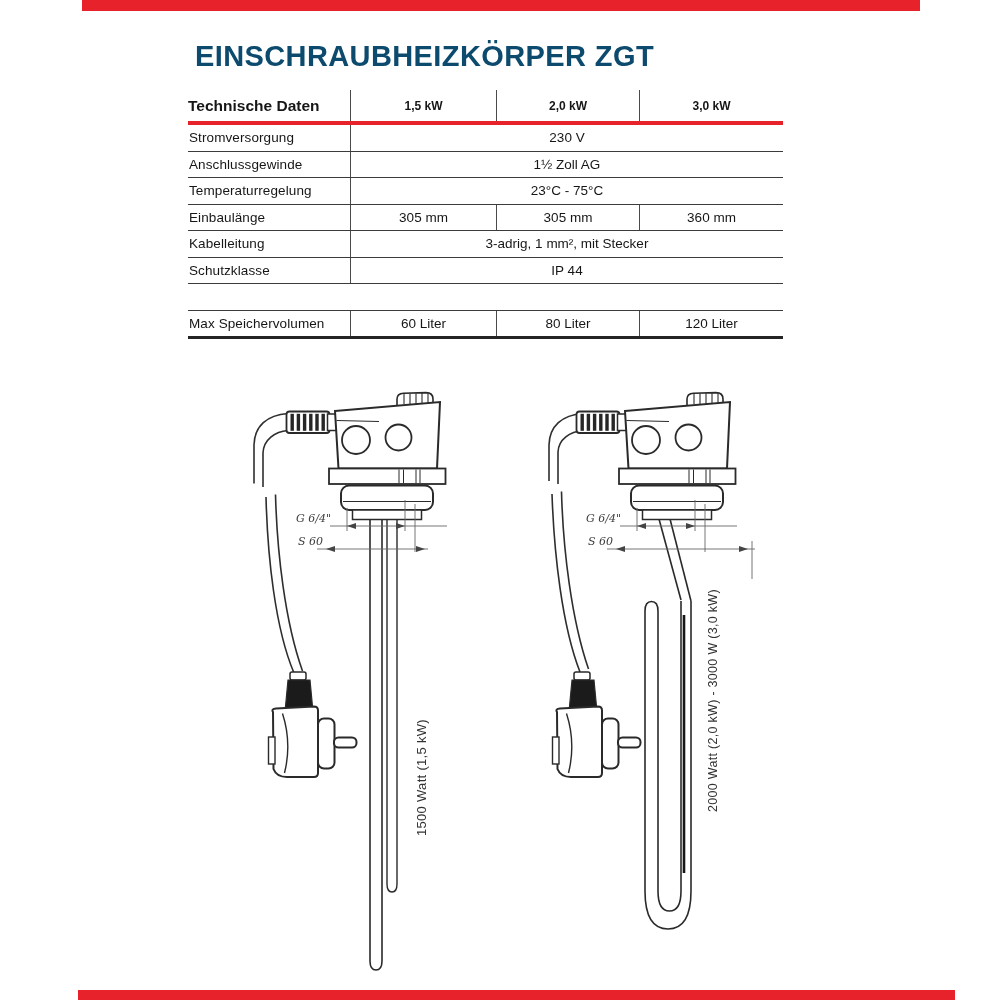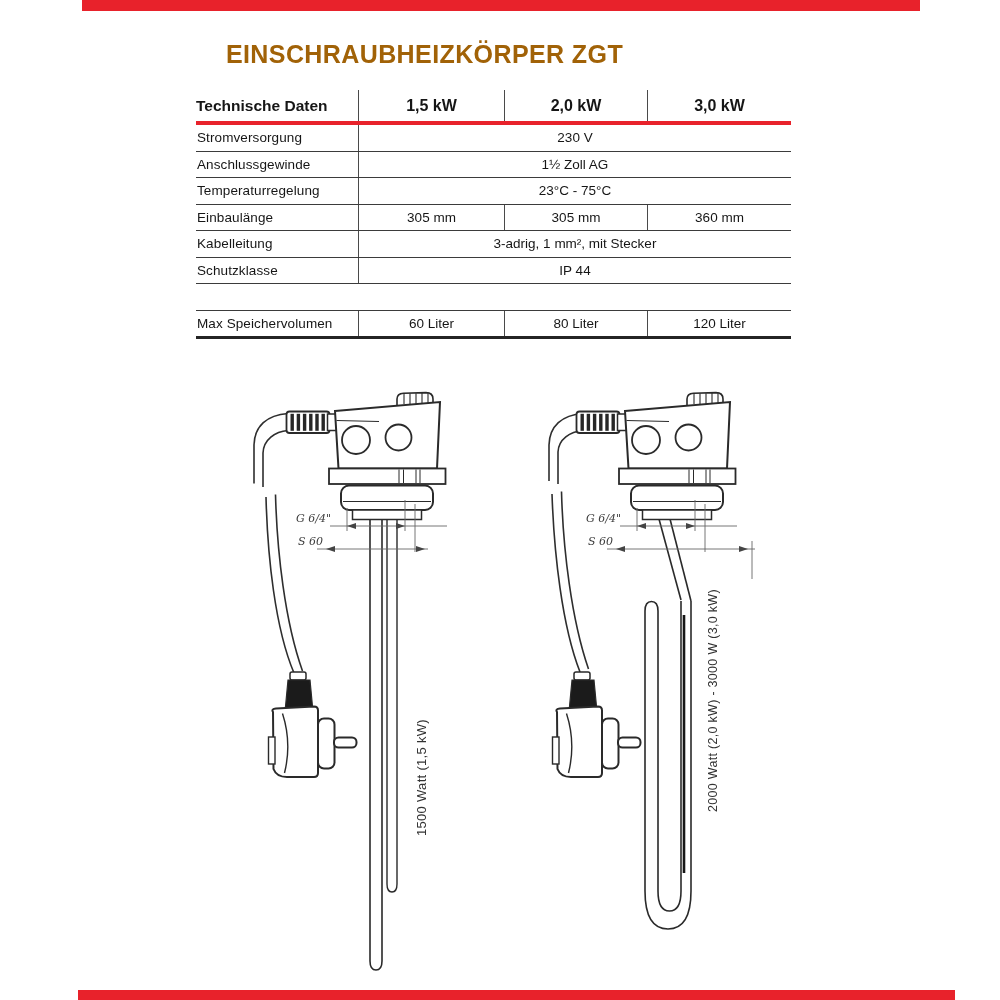--- a/index.html
+++ b/index.html
@@ -6,29 +6,29 @@
   body{
     width:1000px;height:1000px;position:relative;background:#fff;overflow:hidden;
     font-family:"Liberation Sans","DejaVu Sans",sans-serif;color:#161616;
     --red:#e8222b;
   }
   .bar{position:absolute;background:var(--red);}
   #bar-top{left:82px;top:0;width:838px;height:11px;}
   #bar-bottom{left:78px;top:990px;width:877px;height:10px;}
   #title{
     position:absolute;top:40px;left:0;width:849px;text-align:center;
-    font-size:25px;font-weight:bold;letter-spacing:.4px;color:#a16207;
+    font-size:29px;font-weight:bold;letter-spacing:.4px;color:#0c4a6e;
   }
   
-  #spec-table{position:absolute;left:196px;top:90px;width:595px;}
+  #spec-table{position:absolute;left:188px;top:90px;width:595px;}
   .thead,.trow{display:grid;grid-template-columns:163px 145px 143px 144px;align-items:center;}
   .thead{height:31px;border-bottom:4px solid var(--red);}
   .thead-label{font-size:15.5px;font-weight:bold;height:100%;display:flex;align-items:center;
     border-right:1.4px solid #4a4a4a;}
-  .thead-col{font-size:16px;font-weight:bold;text-align:center;height:100%;
+  .thead-col{font-size:12px;font-weight:bold;text-align:center;height:100%;
     display:flex;align-items:center;justify-content:center;}
   .thead-col + .thead-col{border-left:1.4px solid #4a4a4a;}
   .trow{height:25.5px;border-bottom:1.4px solid #3b3b3b;font-size:13.5px;}
   .trow:last-child{border-bottom:3.5px solid #242424;}
   .tlabel{height:100%;display:flex;align-items:center;border-right:1.5px solid #4a4a4a;
     padding-left:1px;letter-spacing:.1px;}
   .tspan{grid-column:2/5;text-align:center;}
   .tval{text-align:center;height:100%;display:flex;align-items:center;justify-content:center;}
   .tval + .tval{border-left:1.5px solid #4a4a4a;}
   

